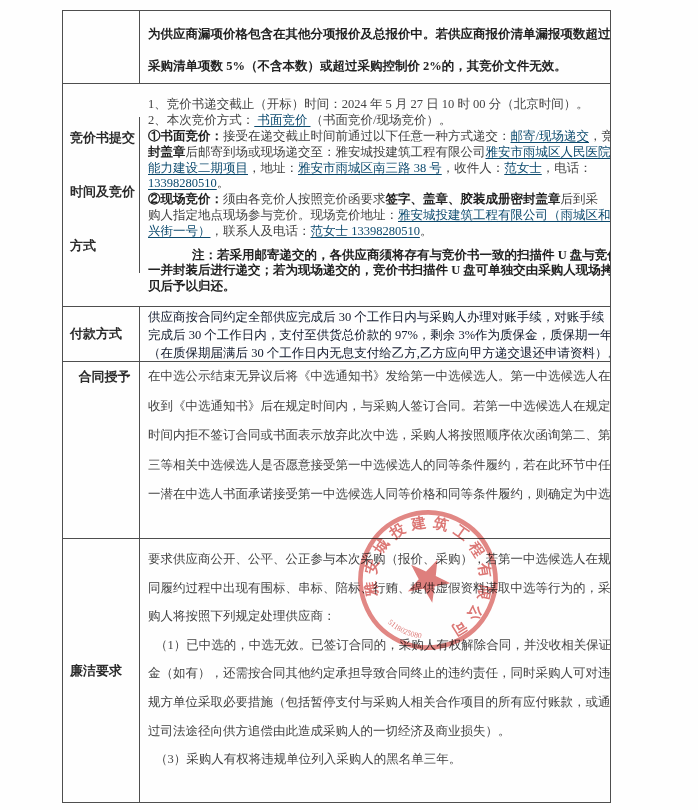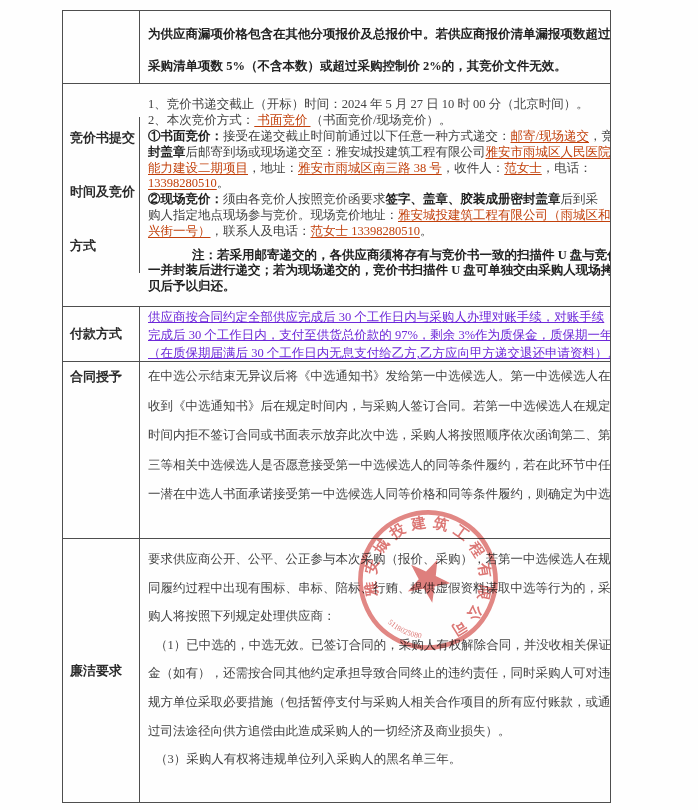--- a/index.html
+++ b/index.html
@@ -21,35 +21,35 @@
   .ccell{
     flex:1;min-width:0;box-sizing:border-box;overflow:hidden;
     font-size:12.5px;color:#424242;padding-left:8px;padding-right:5px;
   }
   .tline{white-space:nowrap;}
   .hline{white-space:nowrap;}
   
   .row-1{height:72px;}
   .row-2{height:223px;align-items:center;}
   .row-3{height:55px;}
-  .row-4{height:177px;}
+  .row-4{height:177px;text-align:center;}
   .row-5{height:264px;}
   .row-1 .ccell{font-weight:bold;color:#262626;line-height:32px;padding-top:7px;}
   .row-2 .ccell{line-height:15.8px;padding-top:2.5px;}
   .row-3 .ccell{color:#8e8e8e;line-height:18px;padding-top:1px;}
   .row-4 .ccell{line-height:29.5px;padding-top:0;}
   .row-5 .ccell{line-height:28.6px;padding-top:6px;}
   .row-2 .hwrap{margin-top:-6px;}
   .row-2 .hline{line-height:54px;}
   .row-3 .hcell,.row-5 .hcell{display:flex;align-items:center;}
   .row-4 .hcell{padding-top:6px;}
   
   .seg-b{font-weight:bold;color:#222;}
-  .seg-u{color:#c2410c;text-decoration:underline;text-underline-offset:2px;}
-  .row-3 .ccell .tline span{color:#6d28d9;text-decoration:underline;}
+  .seg-u{color:#0c4a6e;text-decoration:underline;text-underline-offset:2px;}
+  .row-3 .ccell .tline span{color:#0f172a;}
   
   .seal{
     position:absolute;left:352px;top:504px;width:152px;height:152px;
     transform:rotate(25deg);mix-blend-mode:multiply;opacity:.87;
   }
 </style>
 </head>
 <body>
 
 <div class="doc-table">

